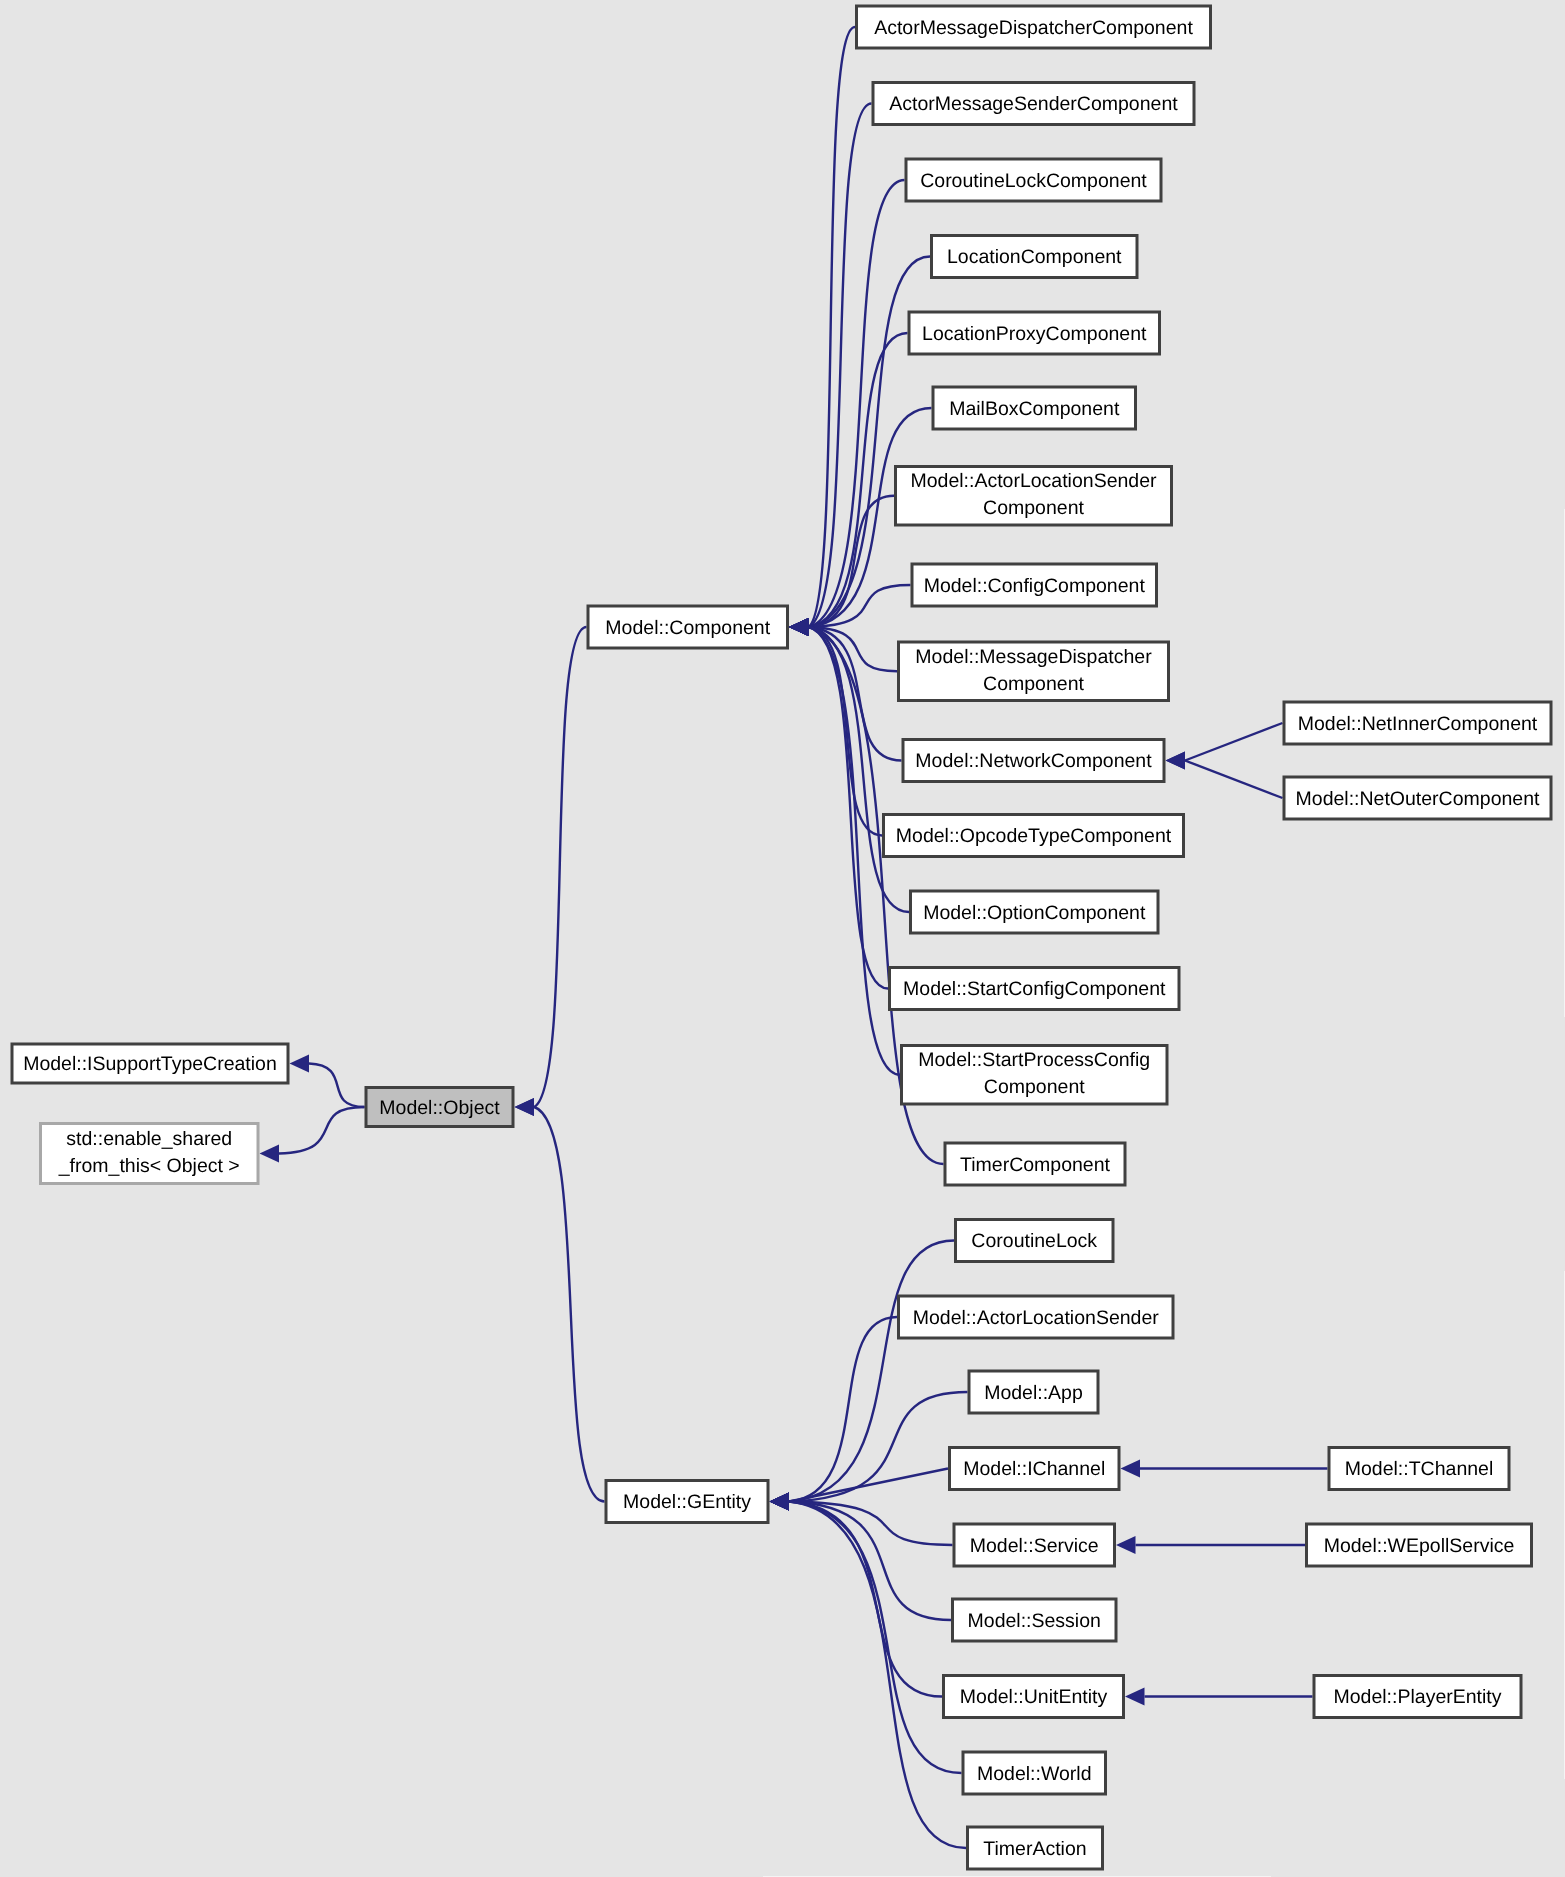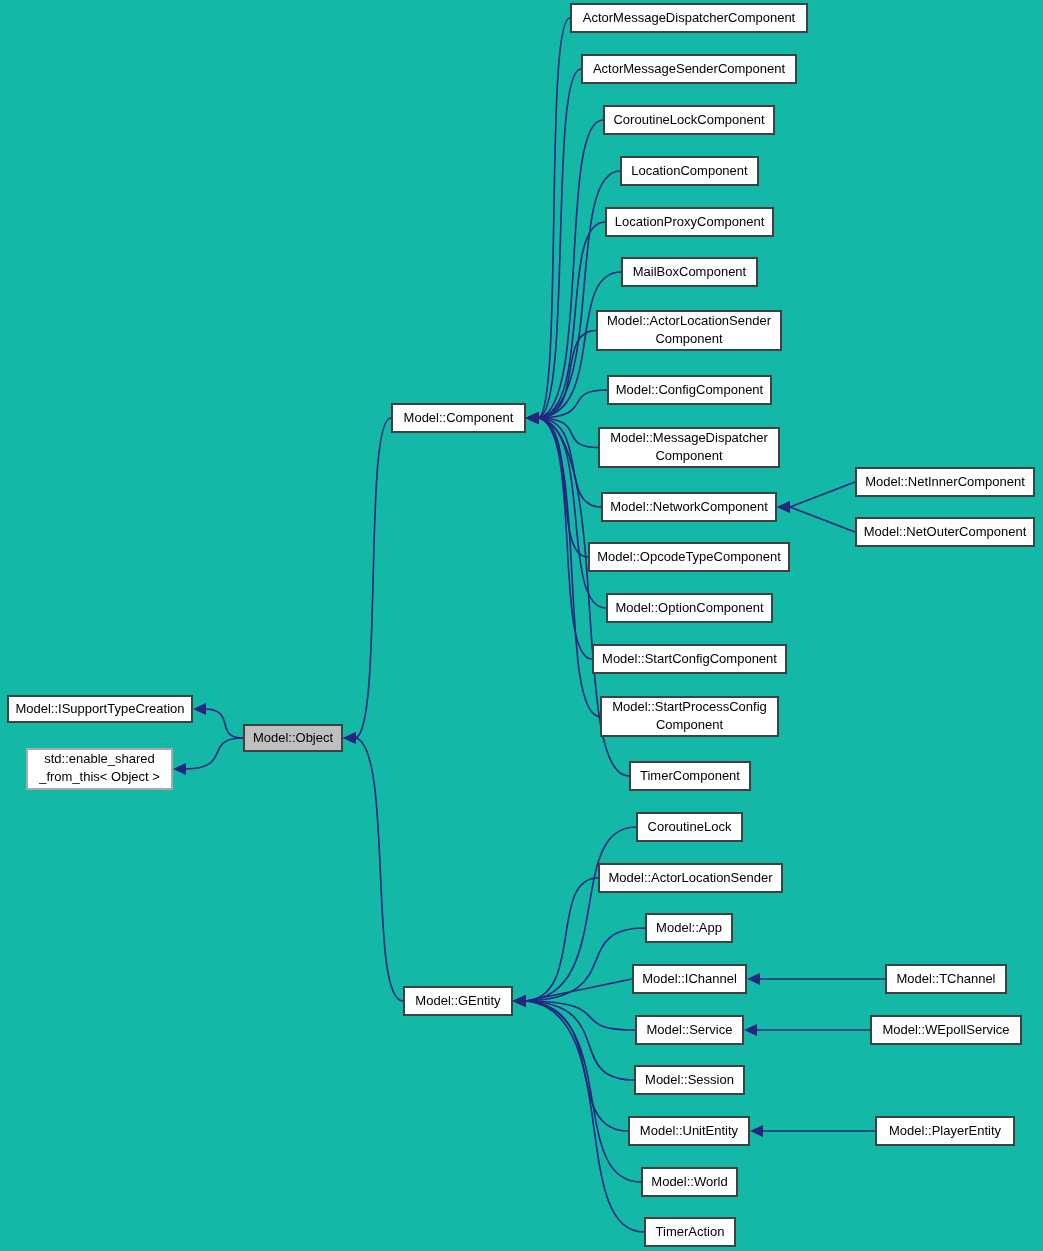--- a/index.html
+++ b/index.html
@@ -10,21 +10,21 @@
   body {
     width: 1043px;
     height: 1251px;
     font-family: "Liberation Sans", sans-serif;
     overflow: hidden;
   }
   #diagram-root {
     position: relative;
     width: 1043px;
     height: 1251px;
-    background: #14b8a6;
+    background: #e5e5e5;
   }
   svg#graph {
     display: block;
     width: 1043px;
     height: 1251px;
   }
   .node-box {
     fill: #ffffff;
     stroke: #404040;
     stroke-width: 2;

